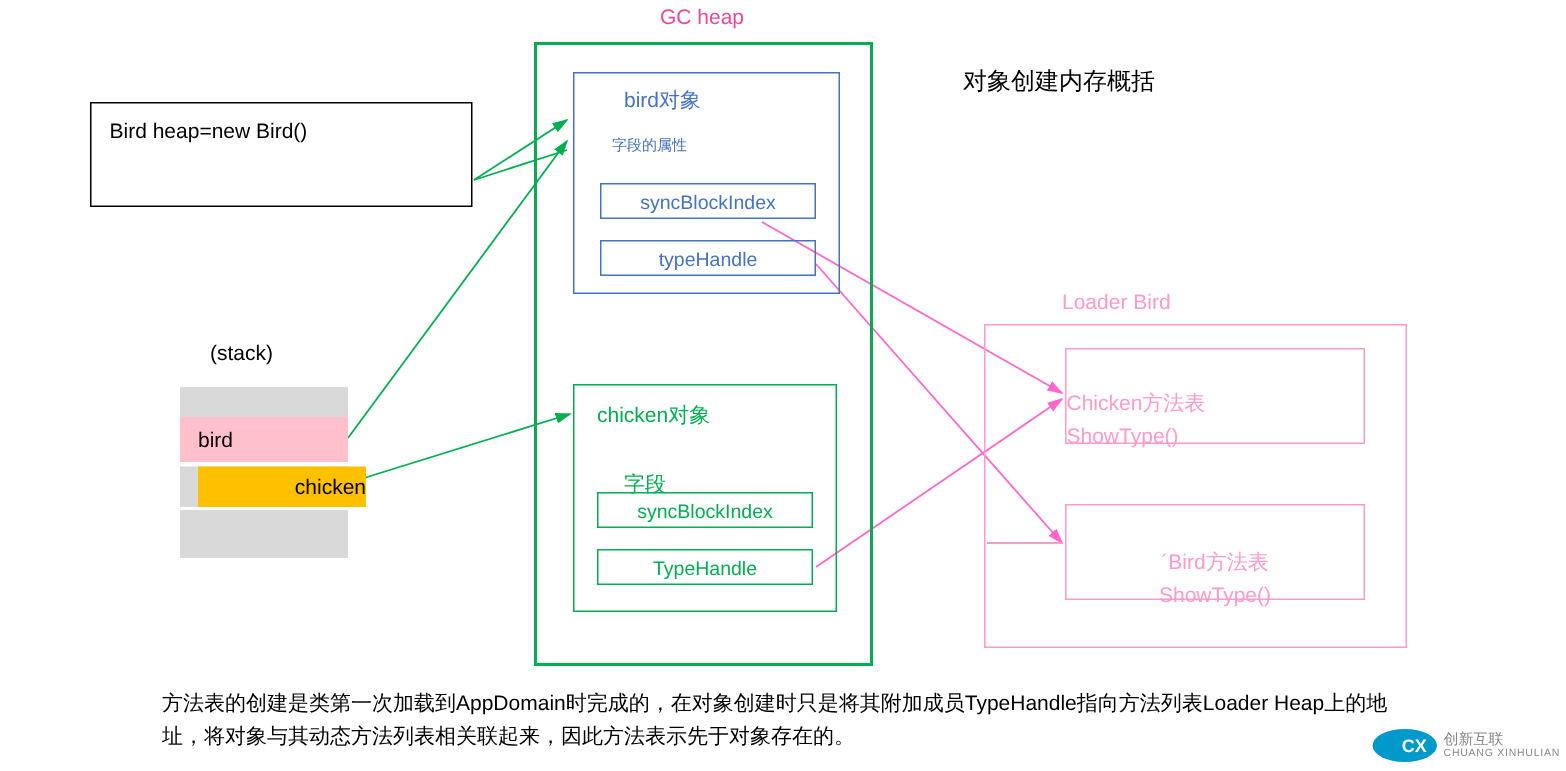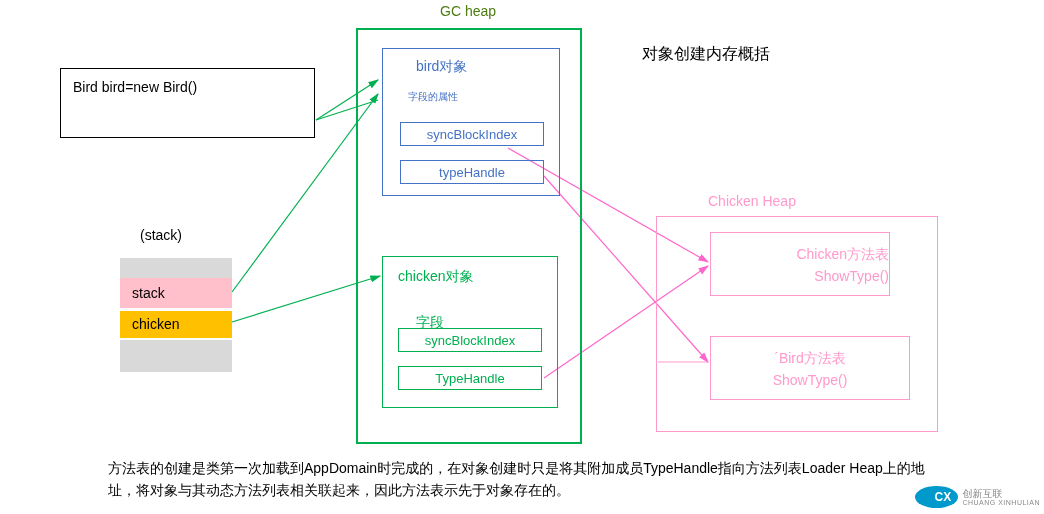--- a/index.html
+++ b/index.html
@@ -23,26 +23,26 @@
     padding: 8px 12px;
     line-height: 1.5;
     font-size: 14px;
     font-family: Arial, sans-serif;
   }
 
   
   .stack-label { left: 140px; top: 227px; font-size: 14px; }
   .stack-bg { left: 120px; top: 258px; width: 112px; height: 114px; background: #d9d9d9; }
   .stack-bird { left: 120px; top: 278px; width: 112px; height: 30px; background: #ffc0cb; color:#000; padding-left: 12px; line-height:30px; font-size:14px;}
-  .stack-chicken { left: 120px; top: 311px; width: 112px; height: 27px; background: #ffc000; color:#000; padding-left: 12px; line-height:27px; font-size:14px;}
+  .stack-chicken { left: 132px; top: 311px; width: 112px; height: 27px; background: #ffc000; color:#000; padding-left: 12px; line-height:27px; font-size:14px;text-align:right;}
   .sep { left:120px; top:308px; width:112px; height:3px; background:#fff;}
   .sep2 { left:120px; top:338px; width:112px; height:2px; background:#fff;}
 
   
-  .gc-label { left: 440px; top: 3px; color: #4d7c0f; font-size: 14px; text-align: center; }
+  .gc-label { left: 440px; top: 3px; color: #ec4899; font-size: 14px; text-align: center; }
   .gc-box { left: 356px; top: 28px; width: 226px; height: 416px; border: 2px solid #00b050; }
 
   
   .bird-box { left: 382px; top: 48px; width: 178px; height: 148px; border: 1.5px solid #4472c4; }
   .bird-title { left: 416px; top: 58px; color: #4472c4; font-size: 14px; }
   .bird-field { left: 408px; top: 90px; color: #4472c4; font-size: 10px; }
   .sync-box1 { left: 400px; top: 122px; width: 144px; height: 24px; border:1.5px solid #4472c4; color:#4472c4; text-align:center; font-size:13px; line-height:24px;}
   .th-box1 { left: 400px; top: 160px; width: 144px; height: 24px; border:1.5px solid #4472c4; color:#4472c4; text-align:center; font-size:13px; line-height:24px;}
 
   
@@ -51,22 +51,22 @@
   .chk-field { left: 416px; top: 314px; color: #00b050; font-size: 14px; }
   .sync-box2 { left: 398px; top: 328px; width: 144px; height: 24px; border:1.5px solid #00b050; color:#00b050; text-align:center; font-size:13px; line-height:24px;}
   .th-box2 { left: 398px; top: 366px; width: 144px; height: 24px; border:1.5px solid #00b050; color:#00b050; text-align:center; font-size:13px; line-height:24px;}
 
   
   .main-title { left: 642px; top: 44px; font-size: 16px; }
 
   
   .loader-label { left: 708px; top: 193px; color: #ff99cc; font-size: 14px; }
   .loader-box { left: 656px; top: 216px; width: 282px; height: 216px; border: 1.5px solid #ff99cc; }
-  .chk-meth-box { left: 710px; top: 232px; width: 180px; height: 64px; border: 1.5px solid #ff99cc; color:#ff99cc; text-align:right; padding-top:10px; font-size:14px; line-height:1.6;}
-  .bird-meth-box { left: 710px; top: 336px; width: 200px; height: 64px; border: 1.5px solid #ff99cc; color:#ff99cc; text-align:center; padding-top:10px; font-size:14px; line-height:1.6;}
+  .chk-meth-box { left: 710px; top: 232px; width: 200px; height: 64px; border: 1.5px solid #ff99cc; color:#ff99cc; text-align:left; padding-top:24px; font-size:14px; line-height:1.6;}
+  .bird-meth-box { left: 710px; top: 336px; width: 200px; height: 64px; border: 1.5px solid #ff99cc; color:#ff99cc; text-align:center; padding-top:26px; font-size:14px; line-height:1.6;}
 
   
   .bottom-text { left: 108px; top: 457px; width: 820px; font-size: 14px; line-height: 1.6; }
 
   
   .watermark { right: 4px; bottom: 6px; color: #888; font-size: 10px; display:flex; align-items:center; gap:4px;}
   .watermark .logo { width:43px; height:22px; border-radius:50%; background:#0099cc; color:#fff; display:flex; align-items:center; justify-content:center; font-weight:bold; font-size:12px;padding-left:12px;}
   .watermark .txt{ line-height:1.1; }
 
   svg.lines { position:absolute; left:0; top:0; width:1044px; height:514px; pointer-events:none; }
@@ -94,26 +94,26 @@
   <line x1="544" y1="176" x2="708" y2="362" stroke="#ff66cc" stroke-width="1.2" marker-end="url(#ap)"></line>
 
   <line x1="508" y1="148" x2="708" y2="262" stroke="#ff66cc" stroke-width="1.2" marker-end="url(#ap)"></line>
 
   <line x1="544" y1="378" x2="708" y2="266" stroke="#ff66cc" stroke-width="1.2" marker-end="url(#ap)"></line>
 
   <line x1="658" y1="362" x2="708" y2="362" stroke="#ff99cc" stroke-width="1.2"></line>
 </svg>
 
 <div class="abs code-box">
-  <div>Bird bird=new Bird()</div>
+  <div>Bird heap=new Bird()</div>
 </div>
 
 <div class="abs stack-label">(stack)</div>
 <div class="abs stack-bg"></div>
-<div class="abs stack-bird">stack</div>
+<div class="abs stack-bird">bird</div>
 <div class="abs sep"></div>
 <div class="abs stack-chicken">chicken</div>
 <div class="abs sep2"></div>
 
 <div class="abs gc-label">GC heap</div>
 <div class="abs gc-box"></div>
 
 <div class="abs bird-box"></div>
 <div class="abs bird-title">bird对象</div>
 <div class="abs bird-field">字段的属性</div>
@@ -121,21 +121,21 @@
 <div class="abs th-box1">typeHandle</div>
 
 <div class="abs chk-box"></div>
 <div class="abs chk-title">chicken对象</div>
 <div class="abs chk-field">字段</div>
 <div class="abs sync-box2">syncBlockIndex</div>
 <div class="abs th-box2">TypeHandle</div>
 
 <div class="abs main-title">对象创建内存概括</div>
 
-<div class="abs loader-label">Chicken Heap</div>
+<div class="abs loader-label">Loader Bird</div>
 <div class="abs loader-box"></div>
 <div class="abs chk-meth-box">
   <div>Chicken方法表</div>
   <div>ShowType()</div>
 </div>
 <div class="abs bird-meth-box">
   <div>´Bird方法表</div>
   <div>ShowType()</div>
 </div>
 

